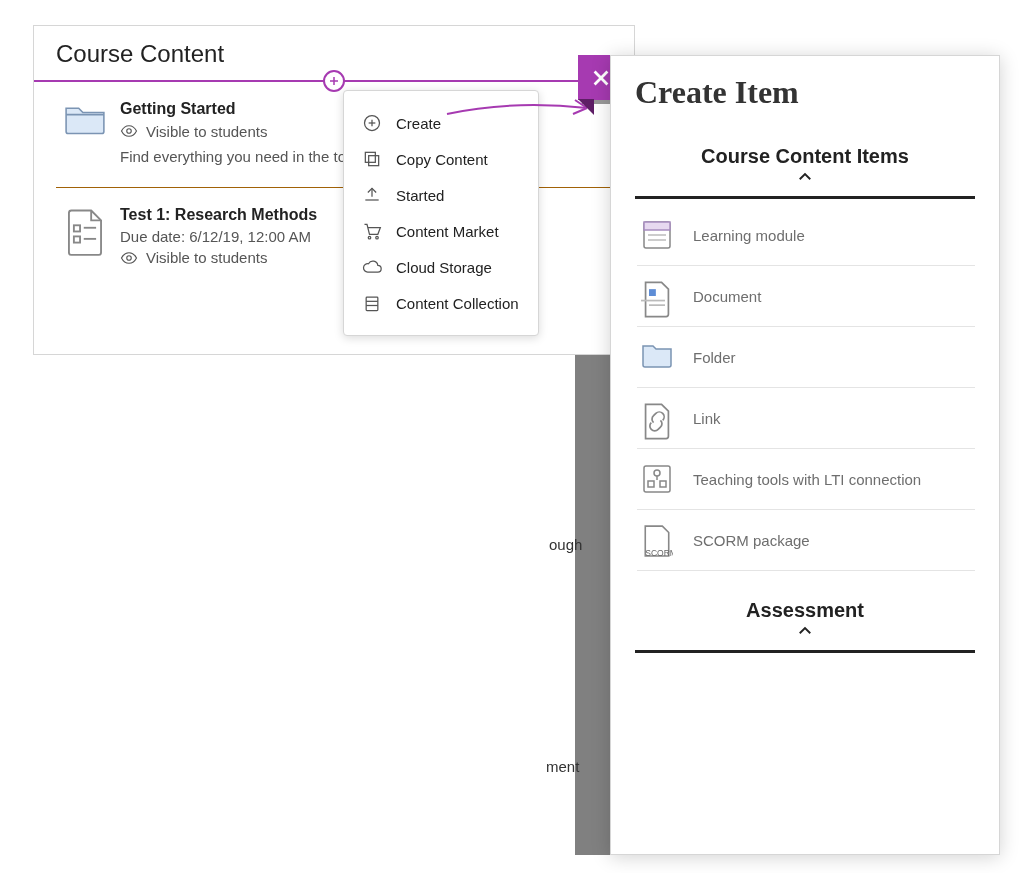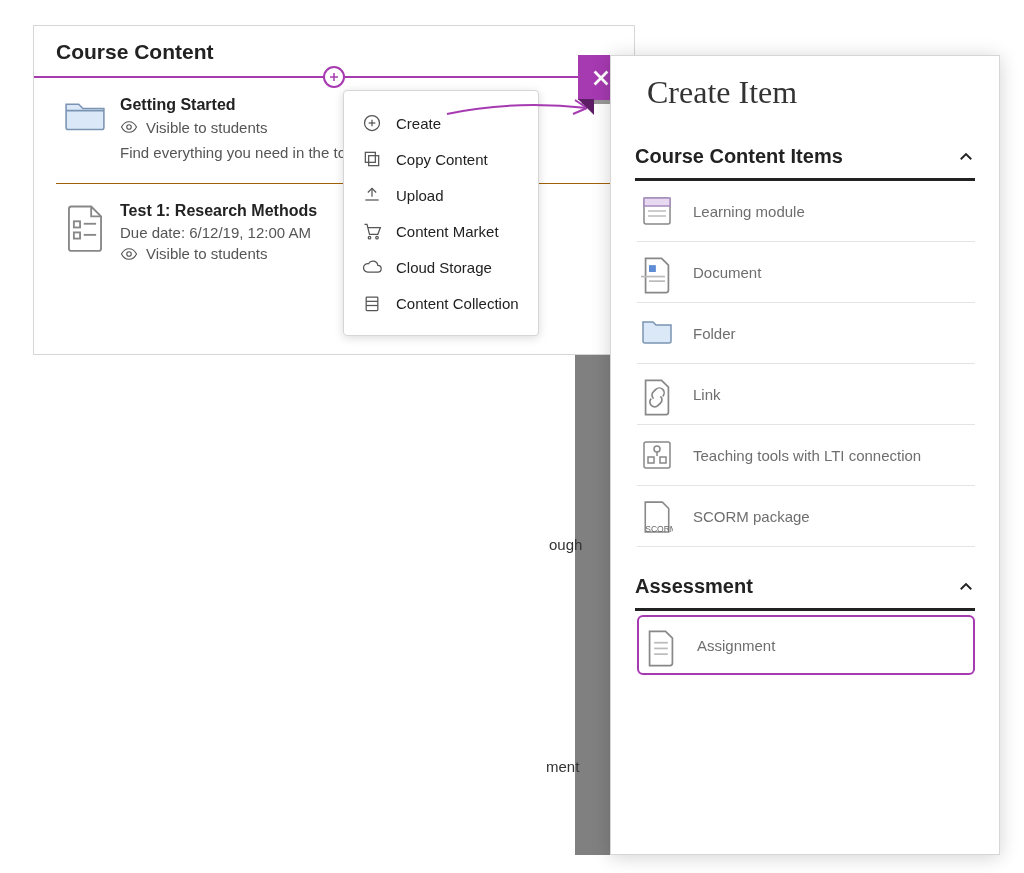--- a/index.html
+++ b/index.html
@@ -11,21 +11,21 @@
     --panel-shadow:0 2px 10px rgba(0,0,0,.15);
   }
   *{box-sizing:border-box;font-family:"Helvetica Neue",Arial,sans-serif;}
   body{margin:0;background:#fff;width:1024px;height:873px;position:relative;overflow:hidden;}
 
   
   .course-card{
     position:absolute;left:33px;top:25px;width:602px;height:330px;
     border:1px solid var(--border);background:#fff;
   }
-  .course-card h2{margin:14px 22px 12px;font-size:21px;font-weight:700;color:var(--text);}
+  .course-card h2{margin:14px 22px 12px;font-size:24px;font-weight:400;color:var(--text);}
   .purple-line{position:relative;height:2px;background:var(--purple);margin:0 0 18px;}
   .add-btn{
     position:absolute;left:50%;top:50%;transform:translate(-50%,-50%);
     width:22px;height:22px;border-radius:50%;border:2px solid var(--purple);
     background:#fff;display:flex;align-items:center;justify-content:center;cursor:pointer;
   }
   .add-btn svg{width:10px;height:10px;}
   .item-row{display:flex;align-items:flex-start;padding:0 22px 18px 30px;}
   .item-row + .item-row{border-top:1px solid #a16207;padding-top:18px;margin:0 22px;padding-left:8px;padding-right:0;}
   .item-icon{width:42px;flex:0 0 42px;margin-right:14px;margin-top:2px;}
@@ -66,26 +66,26 @@
     padding:0 24px 20px;overflow:hidden;
   }
   .close-btn{
     position:absolute;left:578px;top:55px;width:45px;height:45px;
     background:var(--purple);display:flex;align-items:center;justify-content:center;
     cursor:pointer;box-shadow:4px 4px 0 rgba(0,0,0,.4);
   }
   .corner{position:absolute;left:578px;top:99px;width:0;height:0;
     border-left:16px solid transparent;border-top:16px solid #5e1e66;}
   .close-btn svg{width:22px;height:22px;stroke:#fff;}
-  .create-panel h1{font-family:Georgia,"Times New Roman",serif;font-size:32px;font-weight:400;
-     color:#333;margin:18px 12px 34px;}
+  .create-panel h1{font-family:Georgia,"Times New Roman",serif;font-size:32px;font-weight:700;
+     color:#333;margin:18px 0 34px;}
   .section-head{
     display:flex;align-items:center;justify-content:space-between;
     font-size:20px;font-weight:700;color:var(--text);
-    padding-bottom:10px;border-bottom:3px solid #222;margin-bottom:0;cursor:pointer;
+    padding-bottom:10px;border-bottom:3px solid #222;margin-bottom:6px;cursor:pointer;flex-direction:column;
   }
   .section-head svg{width:18px;height:18px;}
   .type-row{
     display:flex;align-items:center;padding:14px 4px;border-bottom:1px solid #e4e4e4;
     cursor:pointer;font-size:15px;color:var(--grey);margin-left:2px;
   }
   .type-row .ti{width:32px;height:32px;flex:0 0 32px;margin-right:20px;}
   .type-row.selected{border:2px solid var(--purple);border-radius:6px;padding:12px 6px;margin-top:4px;}
   .section-gap{height:28px;}
 
@@ -171,21 +171,21 @@
           <rect x="4" y="4" width="12" height="12"></rect>
         </svg></span>
     <span>Copy Content</span>
   </div>
   <div class="ctx-item">
     <span class="ci-icon"><svg viewBox="0 0 24 24">
           <path d="M4 18h16"></path>
           <path d="M12 4v10"></path>
           <path d="M7 9l5-5 5 5"></path>
         </svg></span>
-    <span>Upload</span>
+    <span>Started</span>
   </div>
   <div class="ctx-item">
     <span class="ci-icon"><svg viewBox="0 0 24 24">
           <circle cx="9" cy="20" r="1.5"></circle>
           <circle cx="18" cy="20" r="1.5"></circle>
           <path d="M3 4h3l3 12h10l3-8H7"></path>
         </svg></span>
     <span>Content Market</span>
   </div>
   <div class="ctx-item">
@@ -278,22 +278,13 @@
 
   <div class="section-gap"></div>
 
   <div class="section-head">
     <span>Assessment</span>
     <svg viewBox="0 0 24 24">
         <path d="M5 15l7-7 7 7" stroke="#222" stroke-width="2.5"></path>
       </svg>
   </div>
 
-  <div class="type-row selected">
-    <span class="ti"><svg viewBox="0 0 28 34">
-          <path d="M4 2h14l6 6v22a2 2 0 0 1-2 2H4z" stroke="#888" fill="#fff"></path>
-          <line x1="8" y1="12" x2="20" y2="12" stroke="#bbb"></line>
-          <line x1="8" y1="17" x2="20" y2="17" stroke="#bbb"></line>
-          <line x1="8" y1="22" x2="20" y2="22" stroke="#bbb"></line>
-        </svg></span>
-    <span>Assignment</span>
-  </div>
 </div>
 
 </body></html>

